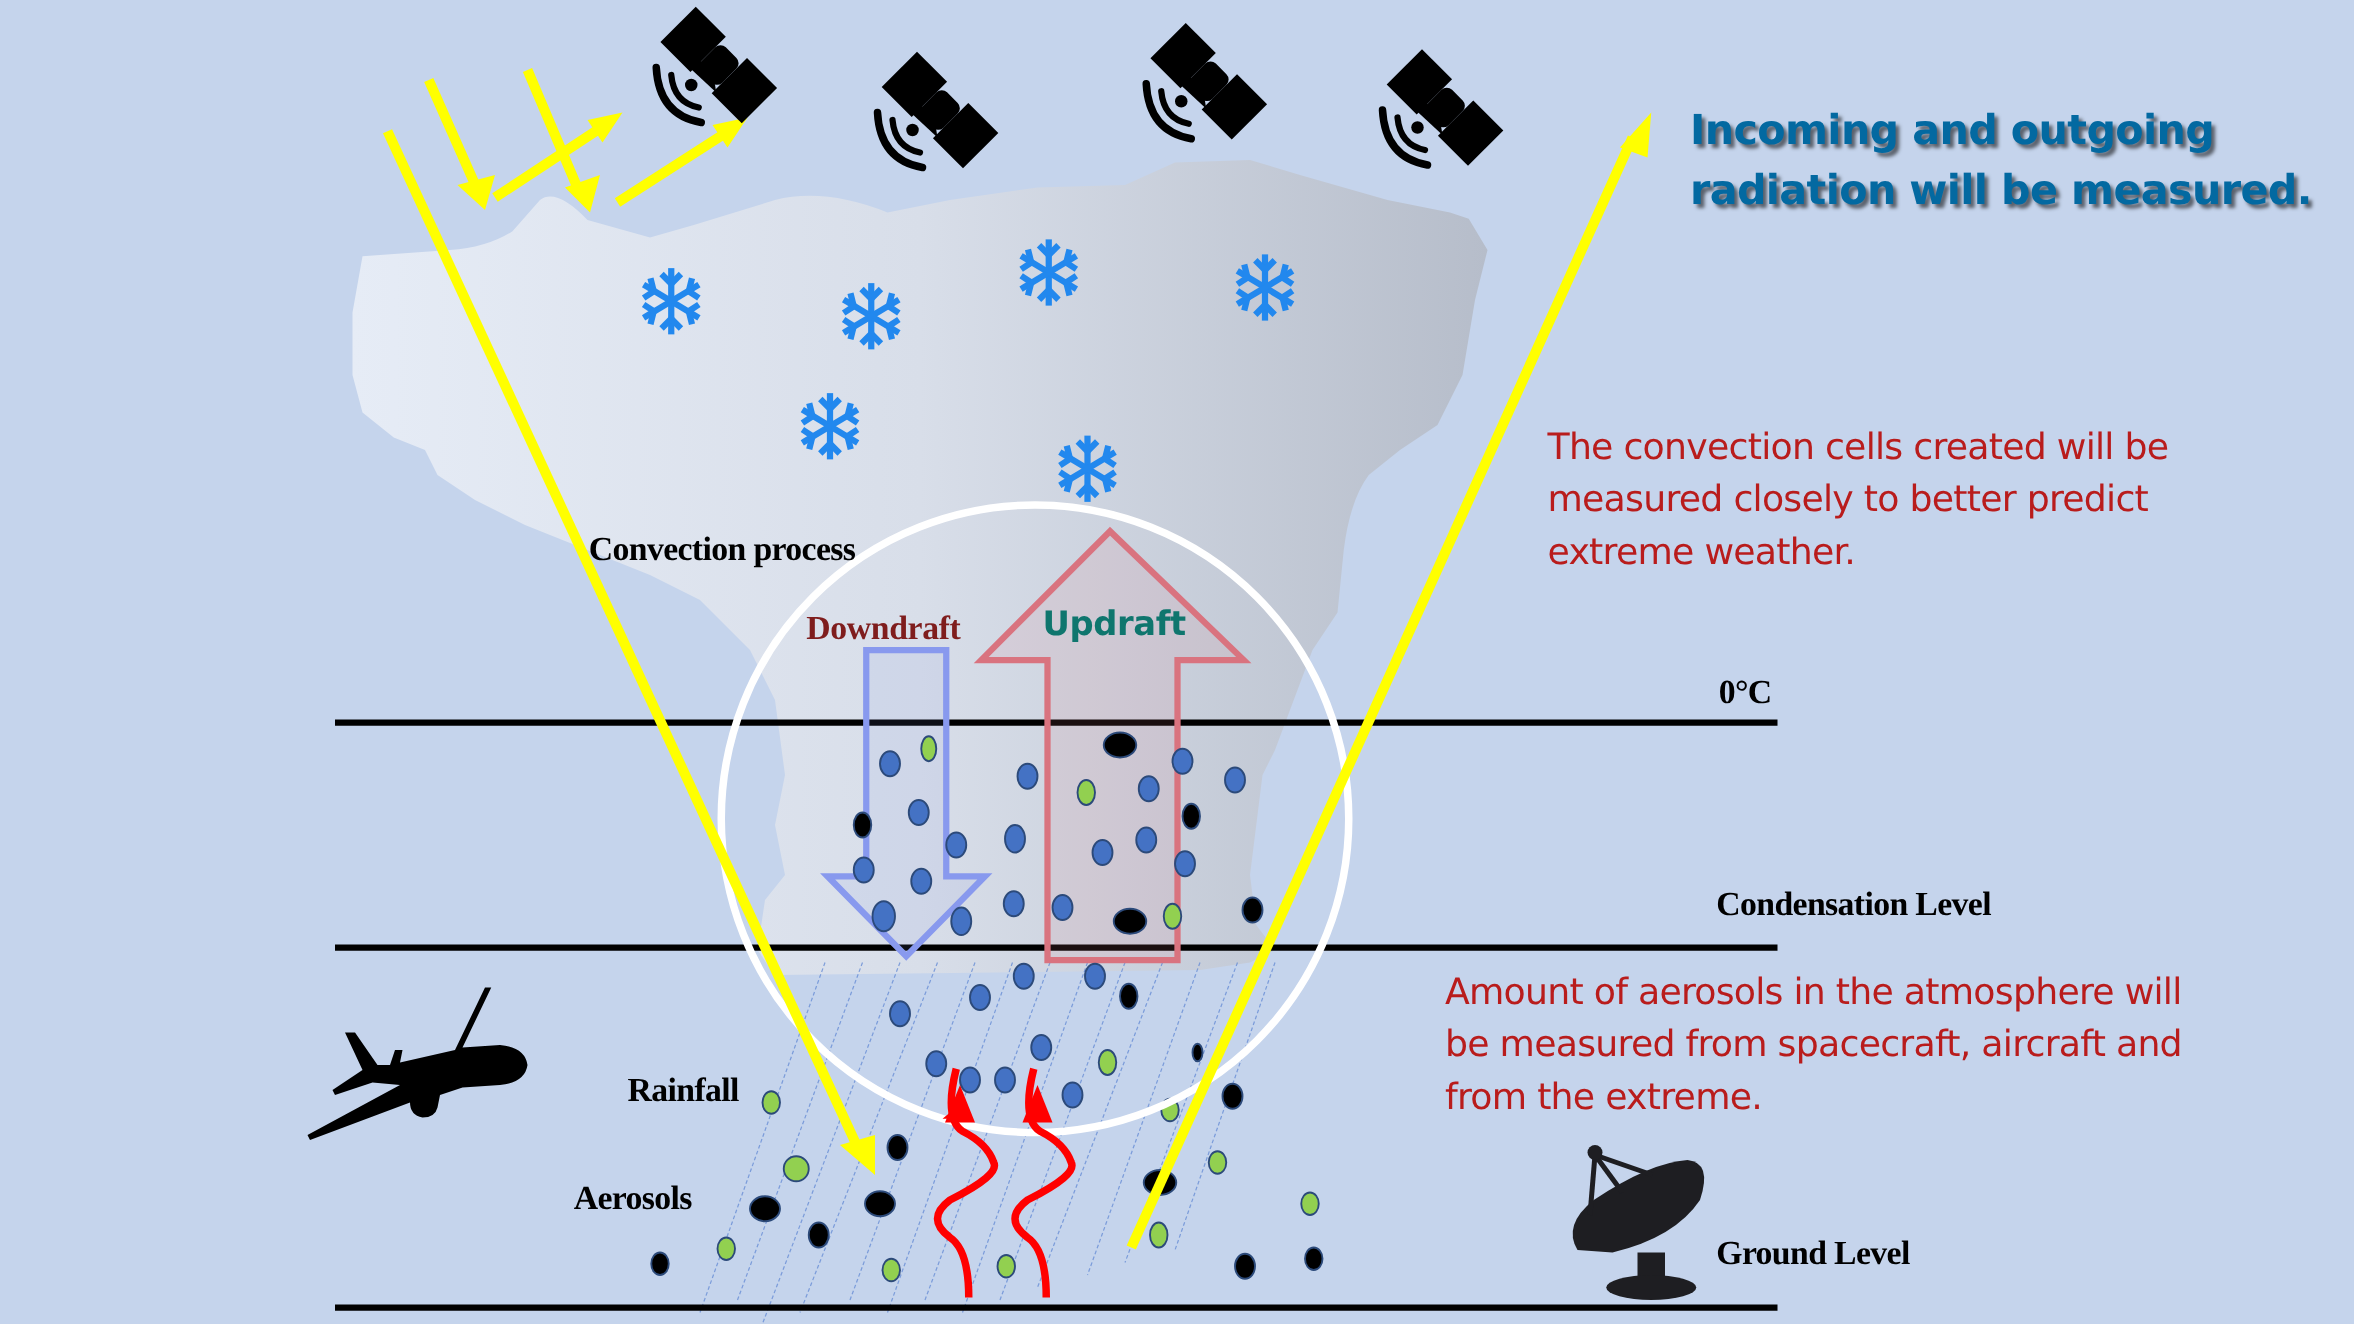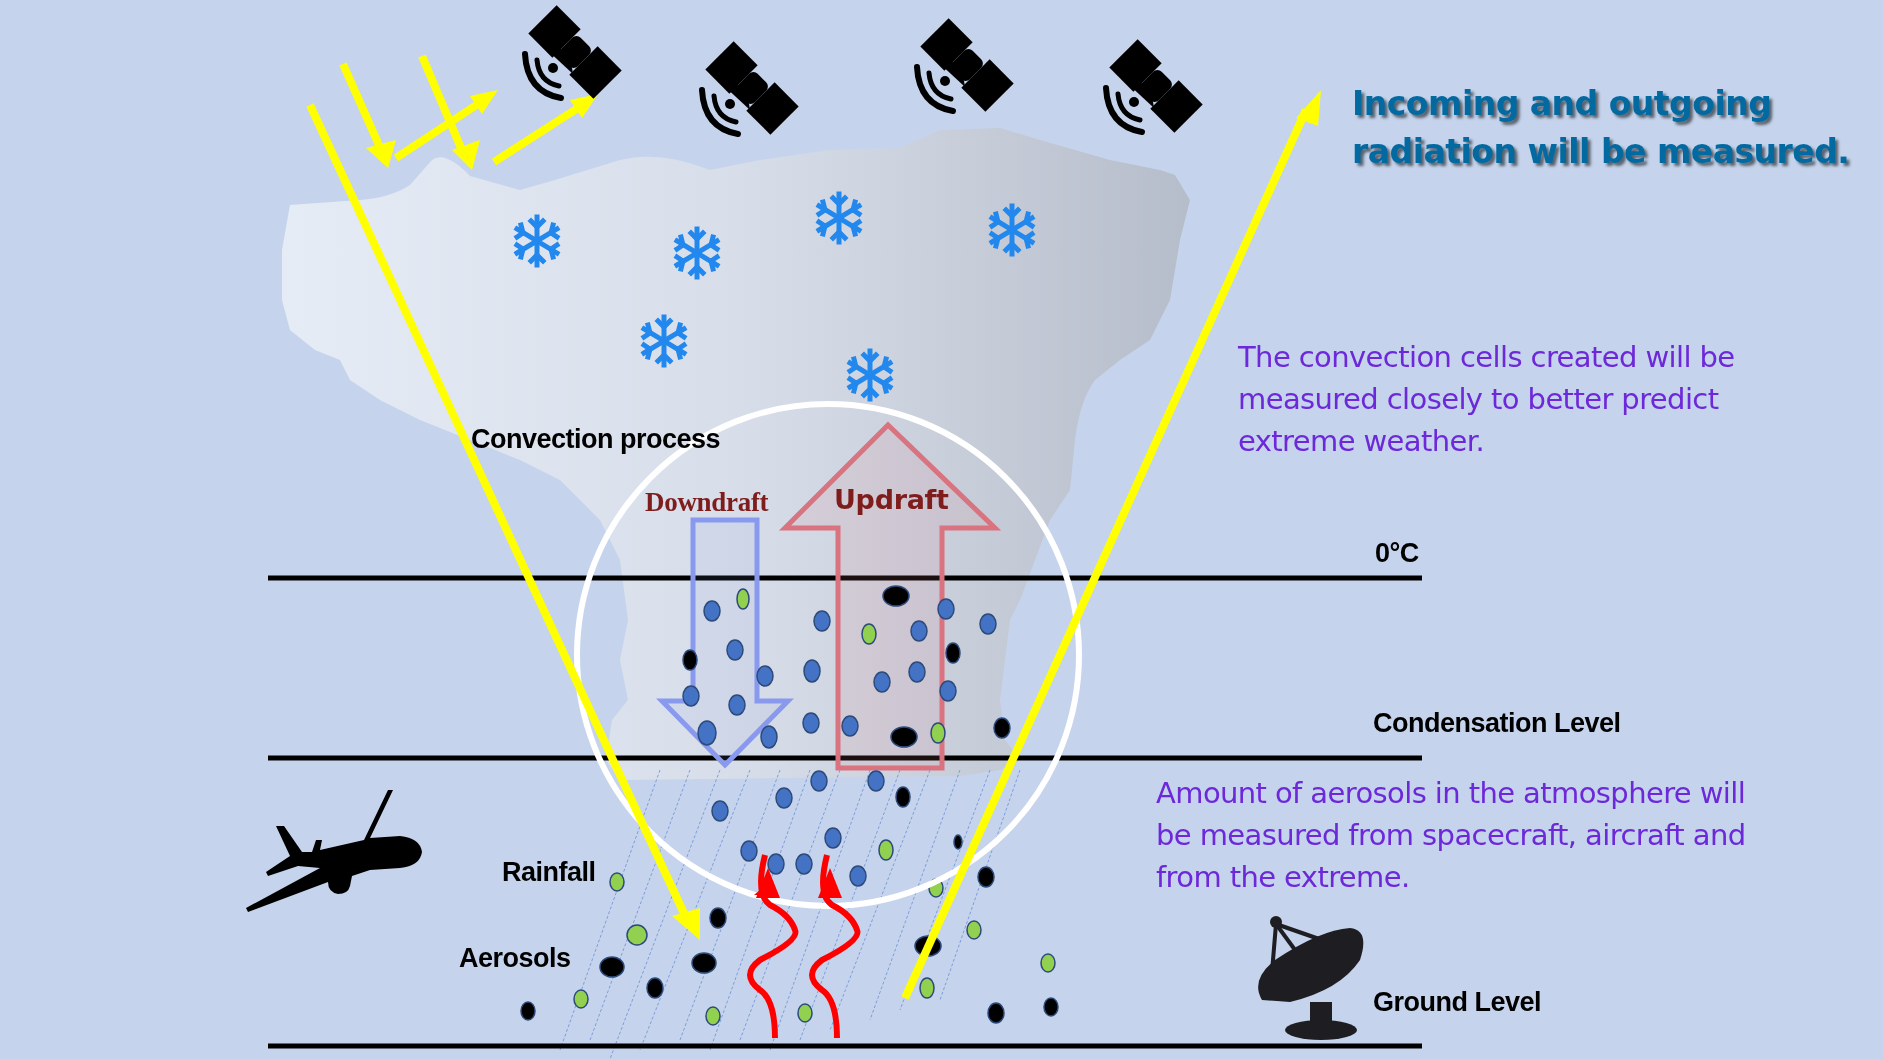--- a/index.html
+++ b/index.html
@@ -11,24 +11,24 @@
     }
     #stage { position: absolute; left: 0; top: 0; width: 1883px; height: 1059px; }
     .label { position: absolute; white-space: nowrap; color: #000; }
     .headline {
       position: absolute; left: 1352px; top: 80px;
       color: #0369a1; font-weight: bold; font-size: 33px; line-height: 48px;
       text-shadow: 3px 3px 3px rgba(0,0,0,0.55);
       font-family: "DejaVu Sans", sans-serif; letter-spacing: -0.5px;
     }
     .para {
-      position: absolute; color: #6d28d9; font-size: 29px; line-height: 42px;
+      position: absolute; color: #b91c1c; font-size: 29px; line-height: 42px;
       font-family: "DejaVu Sans", sans-serif; letter-spacing: -0.6px;
     }
-    .lvl { font-size: 27px; font-weight: bold; font-family: Liberation Sans, sans-serif; letter-spacing: -0.5px; }
+    .lvl { font-size: 27px; font-weight: bold; font-family: Liberation Serif, serif; letter-spacing: -0.5px; }
     .draft { font-size: 27px; font-weight: bold; font-family: "DejaVu Sans", sans-serif; letter-spacing: -0.3px; }
   </style>
 </head>
 <body>
 
 <svg id="stage" width="1883" height="1059" viewBox="0 0 1883 1059" xmlns="http://www.w3.org/2000/svg">
   <defs>
     <linearGradient id="cloudGrad" x1="0" y1="0" x2="1" y2="0">
       <stop offset="0" stop-color="#e6ecf6"></stop>
       <stop offset="0.5" stop-color="#d8dee9"></stop>
@@ -202,18 +202,18 @@
 </div>
 
 <div class="para" style="left:1156px; top:772px;">
   <div>Amount of aerosols in the atmosphere will</div>
   <div>be measured from spacecraft, aircraft and</div>
   <div>from the extreme.</div>
 </div>
 
 <div class="label lvl" style="left:471px; top:424px;">Convection process</div>
 <div class="label draft" style="left:645px; top:487px; color:#7f1d1d;font-family:Liberation Serif, serif;">Downdraft</div>
-<div class="label draft" style="left:834px; top:484px; color:#7f1d1d;">Updraft</div>
+<div class="label draft" style="left:834px; top:484px; color:#0f766e;">Updraft</div>
 <div class="label lvl" style="left:1375px; top:538px;">0°C</div>
 <div class="label lvl" style="left:1373px; top:708px;">Condensation Level</div>
 <div class="label lvl" style="left:1373px; top:987px;">Ground Level</div>
 <div class="label lvl" style="left:502px; top:857px;">Rainfall</div>
 <div class="label lvl" style="left:459px; top:943px;">Aerosols</div>
 
 </body></html>

